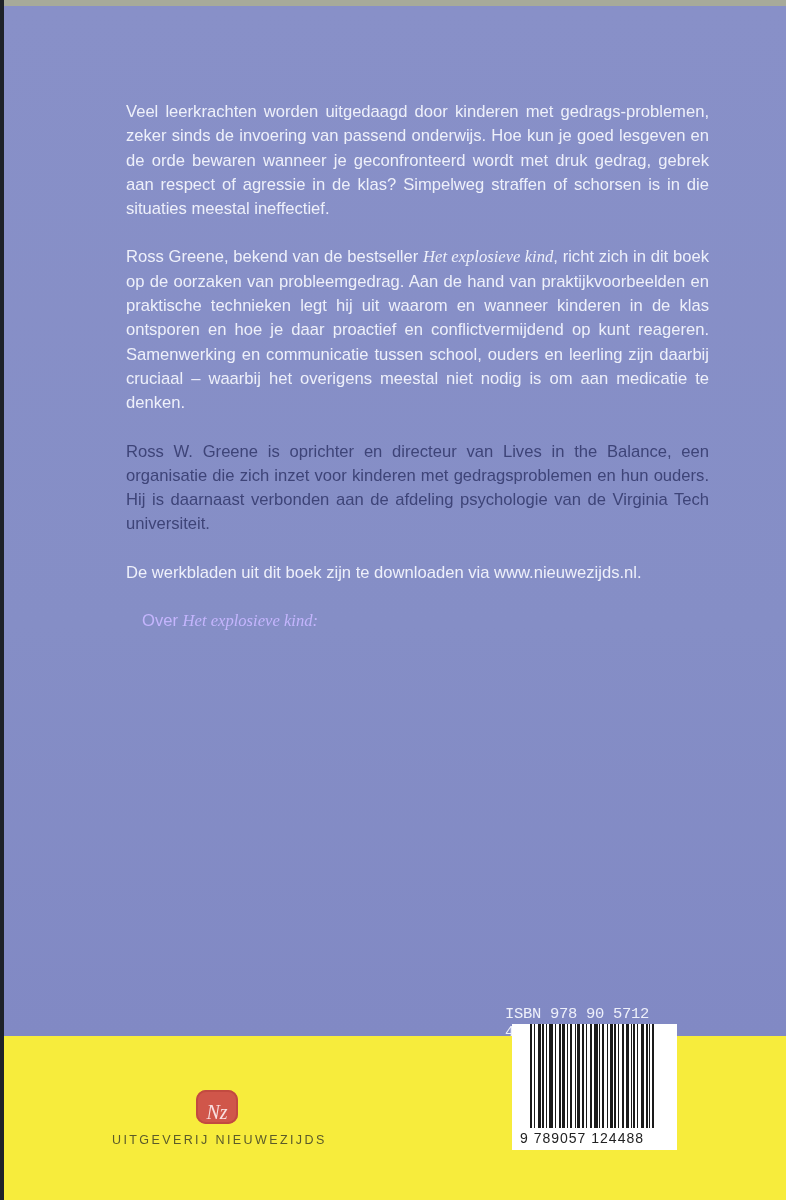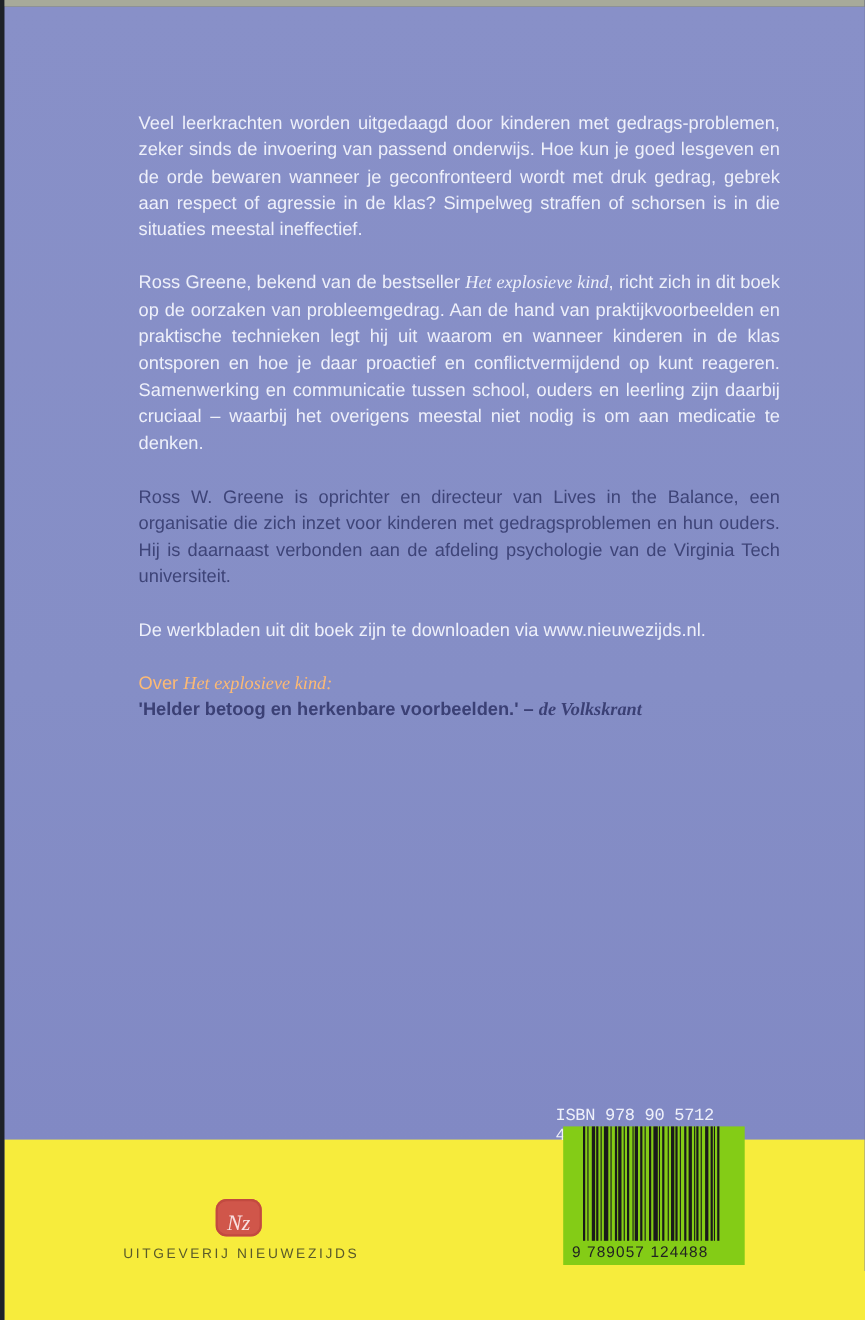--- a/index.html
+++ b/index.html
@@ -30,30 +30,30 @@
     background: #f7ec3c;
   }
   .body-text {
     position: absolute; left: 126px; top: 100px; width: 583px;
     font-size: 16.6px; line-height: 24.3px; text-align: justify;
   }
   .para { margin: 0 0 24px 0; }
   .light { color: #eef0fa; }
   .dark { color: #3e4478; }
   .it { font-style: italic; font-family: Liberation Serif, serif; }
-  .quote-intro { margin: 0; color: #fdba74; }
+  .quote-intro { margin: 16px; color: #c4b5fd; }
   .quote { margin: 0; color: #3b4075; font-weight: bold; }
   .barcode-label {
     position: absolute; left: 505px; top: 1005px; width: 170px;
     font-size: 15.5px; color: #eef0fa; letter-spacing: -0.3px;
     font-family: Liberation Mono, monospace;
   }
   .barcode-box {
     position: absolute; left: 512px; top: 1024px; width: 165px; height: 126px;
-    background: #84cc16;
+    background: #ffffff;
   }
   .bars {
     position: absolute; left: 18px; top: 0; width: 132px; height: 104px;
     display: flex; align-items: flex-start;
   }
   .bar { height: 100%; background: #1a1a1a; }
   .barcode-digits {
     position: absolute; left: 8px; bottom: 4px; font-size: 14px; color: #222;
     letter-spacing: 1px;
   }
@@ -87,21 +87,20 @@
   <p class="para light">Veel leerkrachten worden uitgedaagd door kinderen met gedrags-problemen, zeker sinds de invoering van passend onderwijs. Hoe kun je goed lesgeven en de orde bewaren wanneer je geconfronteerd wordt met druk gedrag, gebrek aan respect of agressie in de klas? Simpelweg straffen of schorsen is in die situaties meestal ineffectief.</p>
 
   <p class="para light"><span>Ross Greene, bekend van de bestseller </span><span class="it">Het explosieve kind</span><span>, richt zich in dit boek op de oorzaken van probleemgedrag. Aan de hand van praktijkvoorbeelden en praktische technieken legt hij uit waarom en wanneer kinderen in de klas ontsporen en hoe je daar proactief en conflictvermijdend op kunt reageren. Samenwerking en communicatie tussen school, ouders en leerling zijn daarbij cruciaal – waarbij het overigens meestal niet nodig is om aan medicatie te denken.</span></p>
 
 
   <p class="para dark">Ross W. Greene is oprichter en directeur van Lives in the Balance, een organisatie die zich inzet voor kinderen met gedragsproblemen en hun ouders. Hij is daarnaast verbonden aan de afdeling psychologie van de Virginia Tech universiteit.</p>
 
   <p class="para light">De werkbladen uit dit boek zijn te downloaden via www.nieuwezijds.nl.</p>
 
   <p class="quote-intro"><span>Over </span><span class="it">Het explosieve kind:</span></p>
-  <p class="quote"><span>'Helder betoog en herkenbare voorbeelden.' – </span><span class="it">de Volkskrant</span></p>
 </div>
 
 <div class="barcode-label">ISBN 978 90 5712 448 8</div>
 <div class="barcode-box">
   <div class="bars">
     <div class="bar" style="width:2px;margin-right:2px"></div>
     <div class="bar" style="width:1px;margin-right:3px"></div>
     <div class="bar" style="width:3px;margin-right:1px"></div>
     <div class="bar" style="width:2px;margin-right:2px"></div>
     <div class="bar" style="width:1px;margin-right:2px"></div>

